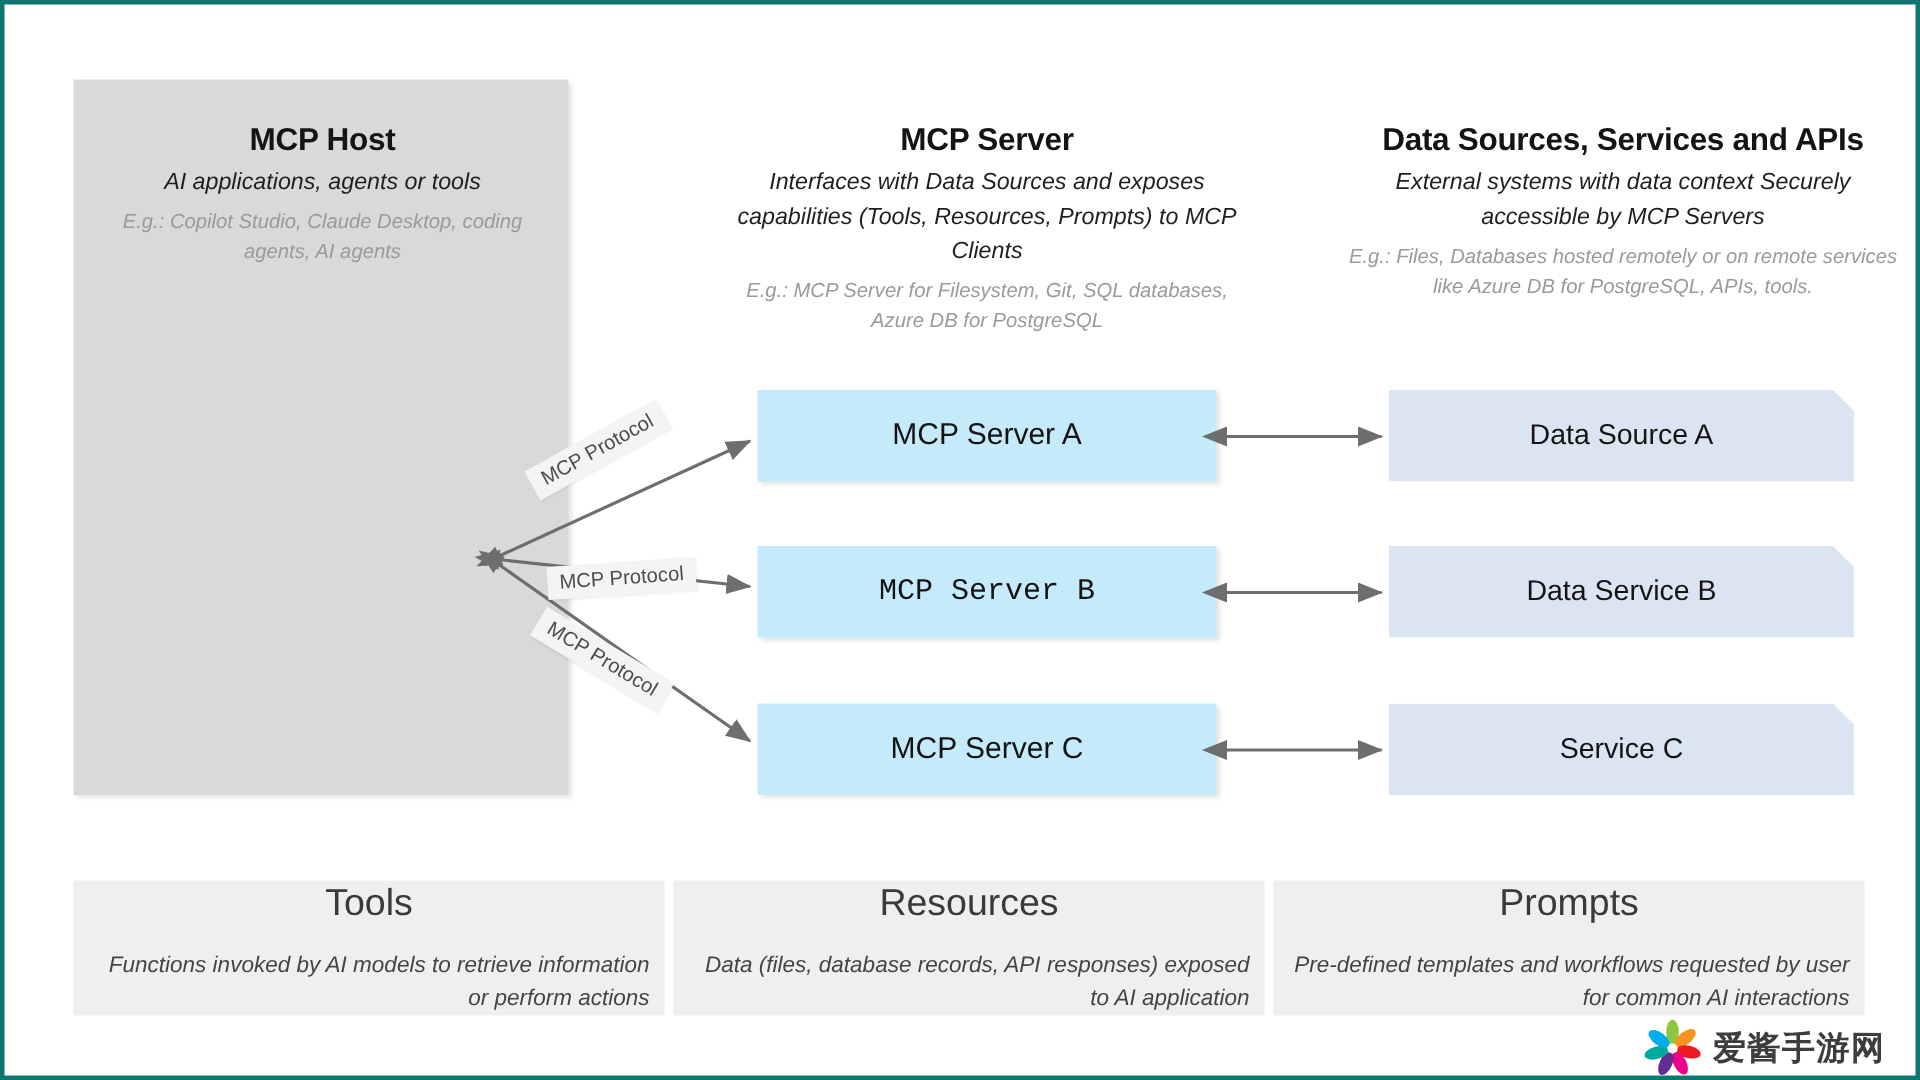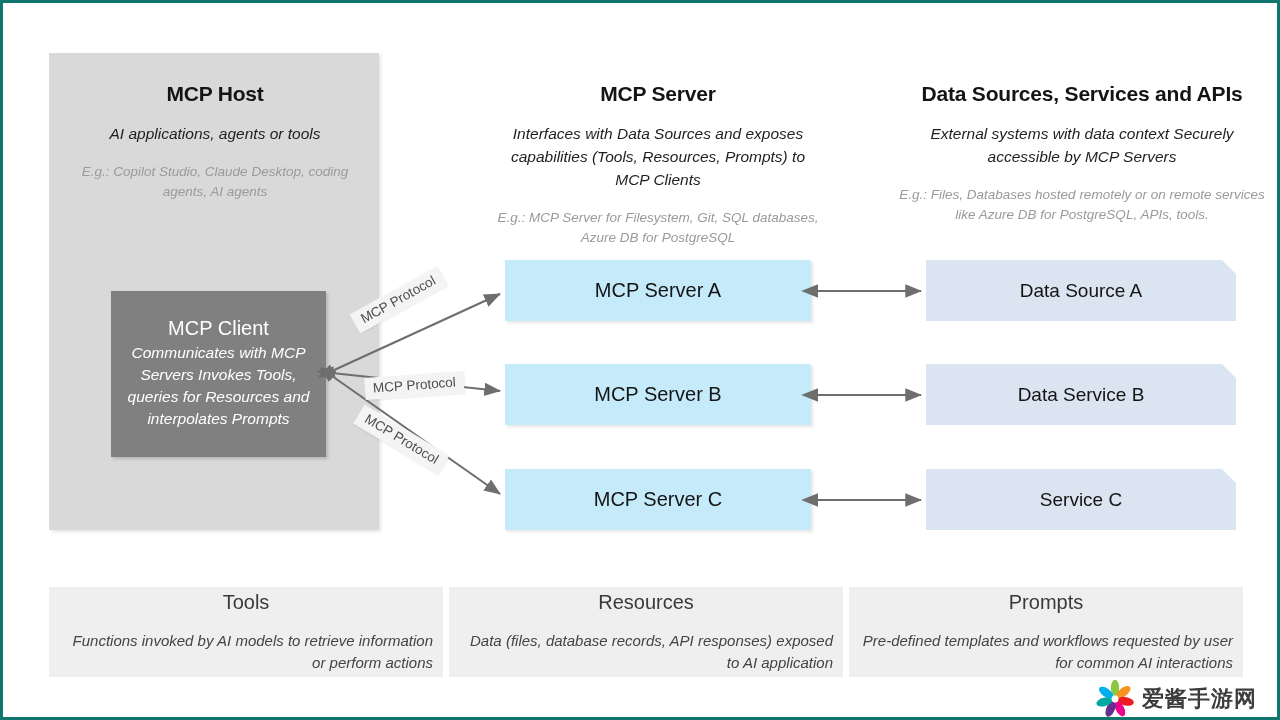--- a/index.html
+++ b/index.html
@@ -45,21 +45,21 @@
     color: #141414;
     letter-spacing: -0.2px;
     line-height: 1.25;
     margin: 0 0 4px 0;
   }
   .col-head .sub {
     font-size: 15.5px;
     font-style: italic;
     color: #1f1f1f;
     line-height: 1.48;
-    margin: 16px;
+    margin: 4px;
   }
   .col-head .eg {
     font-size: 13.5px;
     font-style: italic;
     color: #9a9a9a;
     line-height: 1.5;
     margin: 3px 0 0 0;
   }
 
   #host-head  { left: 56px;  top: 78px;  width: 312px; }
@@ -106,21 +106,21 @@
     height: 61px;
     background: #c5ebfb;
     display: flex;
     align-items: center;
     justify-content: center;
     font-size: 20px;
     color: #141414;
     box-shadow: 2px 2px 3px rgba(0,0,0,0.10);
   }
   #srv-a { top: 257px; }
-  #srv-b { top: 361px; }
+  #srv-b { top: 361px; font-family: Liberation Mono, monospace; }
   #srv-c { top: 466px; }
 
   
   .data-box {
     position: absolute;
     left: 923px;
     width: 310px;
     height: 61px;
     background: #dbe5f1;
     display: flex;
@@ -169,21 +169,21 @@
     display: flex;
     flex-direction: column;
     align-items: center;
     justify-content: center;
     padding: 0 10px;
   }
   #leg-tools     { left: 46px;  width: 394px; }
   #leg-resources { left: 446px; width: 394px; }
   #leg-prompts   { left: 846px; width: 394px; }
   .legend .ttl {
-    font-size: 20px;
+    font-size: 25px;
     color: #3a3a3a;
     margin: 0 0 16px 0;
     line-height: 1.2;
     text-align: center;
   }
   .legend .sub {
     font-size: 15px;
     font-style: italic;
     color: #444444;
     line-height: 1.45;
@@ -226,24 +226,20 @@
     <p class="sub">Interfaces with Data Sources and exposes capabilities (Tools, Resources, Prompts) to MCP Clients</p>
     <p class="eg">E.g.: MCP Server for Filesystem, Git, SQL databases, Azure DB for PostgreSQL</p>
   </div>
 
   <div class="col-head" id="data-head">
     <p class="ttl">Data Sources, Services and APIs</p>
     <p class="sub">External systems with data context Securely accessible by MCP Servers</p>
     <p class="eg">E.g.: Files, Databases hosted remotely or on remote services like Azure DB for PostgreSQL, APIs, tools.</p>
   </div>
 
-  <div class="client-box">
-    <p class="ttl">MCP Client</p>
-    <p class="sub">Communicates with MCP Servers Invokes Tools, queries for Resources and interpolates Prompts</p>
-  </div>
 
   <div class="srv-box" id="srv-a">
     <span>MCP Server A</span>
   </div>
   <div class="srv-box" id="srv-b">
     <span>MCP Server B</span>
   </div>
   <div class="srv-box" id="srv-c">
     <span>MCP Server C</span>
   </div>

